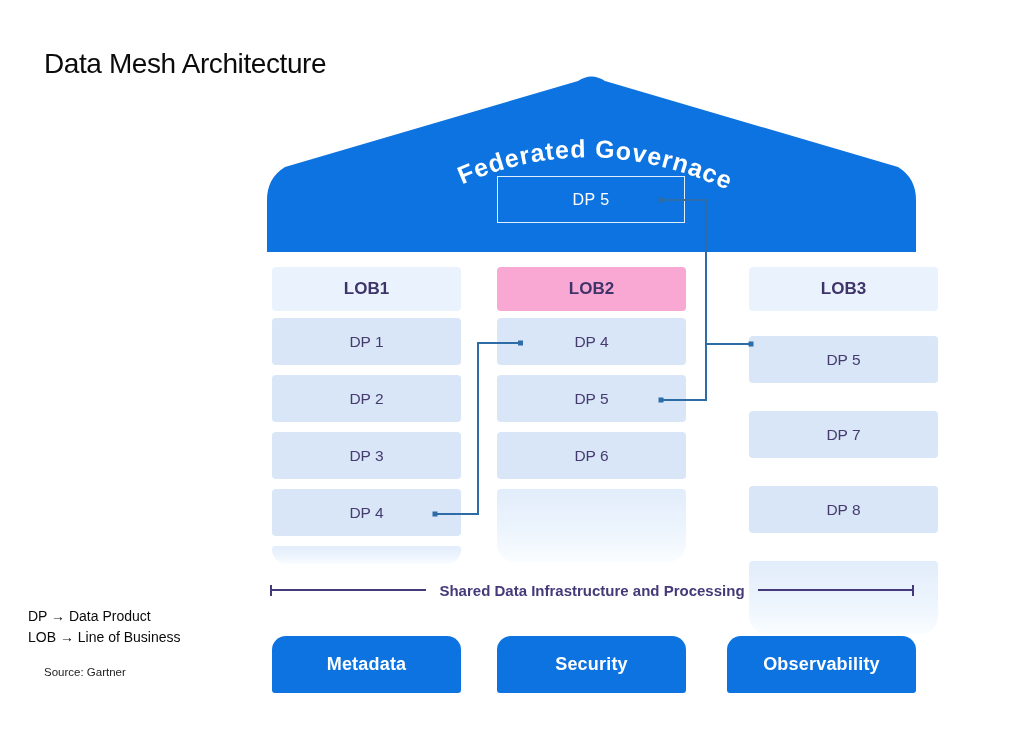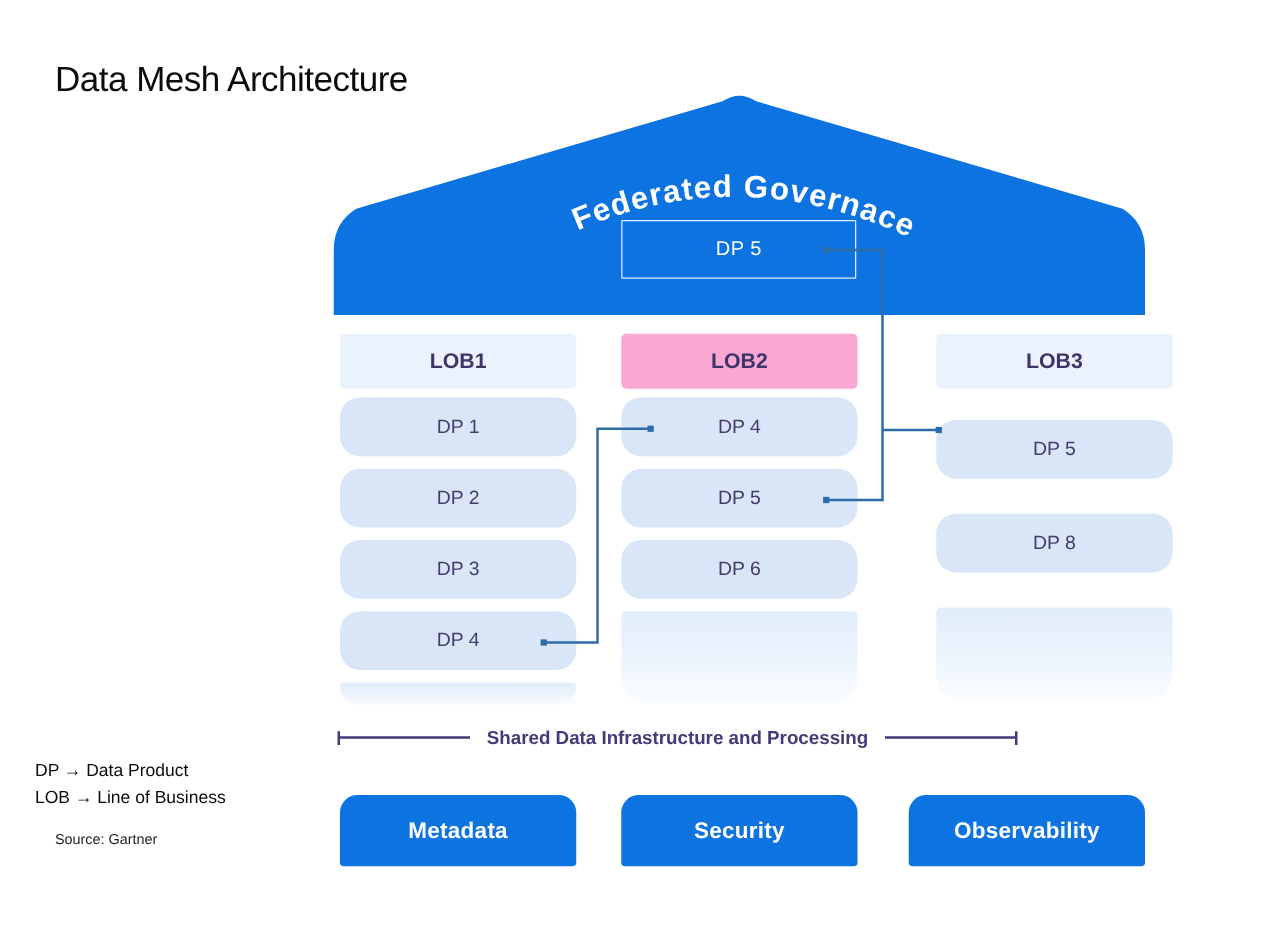--- a/index.html
+++ b/index.html
@@ -32,37 +32,37 @@
   .col-lob1{left:272px;text-align:center;}
   .col-lob2{left:497px;}
   .col-lob3{left:749px;gap:18px;}
   .col-header{
     height:44px;margin-bottom:7px;border-radius:4px;
     display:flex;align-items:center;justify-content:center;
     font-size:17px;font-weight:700;color:#3f346a;background:#eaf3fd;
   }
   .col-lob2 .col-header{background:#f9a8d4;}
   .dp-cell{
-    height:47px;margin-bottom:10px;border-radius:16px;
+    height:47px;margin-bottom:10px;border-radius:4px;
     display:flex;align-items:center;justify-content:center;
     font-size:15.5px;color:#453b6e;background:#d8e6f8;
   }
   .filler{
     border-radius:4px 4px 18px 18px;
     background:linear-gradient(180deg,#e2edfb 0%,#ecf4fd 55%,#fafdff 100%);
   }
   .filler-tall{height:73px;}
   .filler-short{height:18px;}
 
   
   .connector-svg{left:0;top:0;z-index:3;pointer-events:none;}
 
   
   .shared-bar{
-    left:270px;top:582px;width:544px;height:16px;z-index:2;
+    left:270px;top:582px;width:644px;height:16px;z-index:2;
     display:flex;align-items:center;color:#46397a;
   }
   .shared-bar .tick{width:2px;height:11px;background:#46397a;flex:0 0 auto;}
   .shared-bar .rule{height:2px;background:#46397a;flex:1 1 auto;}
   .shared-bar .bar-label{
     flex:0 0 auto;margin:0 13px;font-size:15px;font-weight:700;white-space:nowrap;
   }
 
   
   .infra-btn{
@@ -111,20 +111,21 @@
   <div class="col-header">LOB2</div>
   <div class="dp-cell">DP 4</div>
   <div class="dp-cell">DP 5</div>
   <div class="dp-cell">DP 6</div>
   <div class="filler filler-tall"></div>
 </div>
 
 <div class="abs column col-lob3">
   <div class="col-header">LOB3</div>
   <div class="dp-cell">DP 5</div>
+  <div class="dp-cell">DP 7</div>
   <div class="dp-cell">DP 8</div>
   <div class="filler filler-tall"></div>
 </div>
 
 <svg class="abs connector-svg" width="1024" height="750" viewBox="0 0 1024 750">
   <g stroke="#2e6ca8" stroke-width="2" fill="none">
     <path d="M 435 514 H 478 V 343 H 520"></path>
     <path d="M 661 200 H 706 V 400 H 661"></path>
     <path d="M 706 344 H 751"></path>
   </g>

